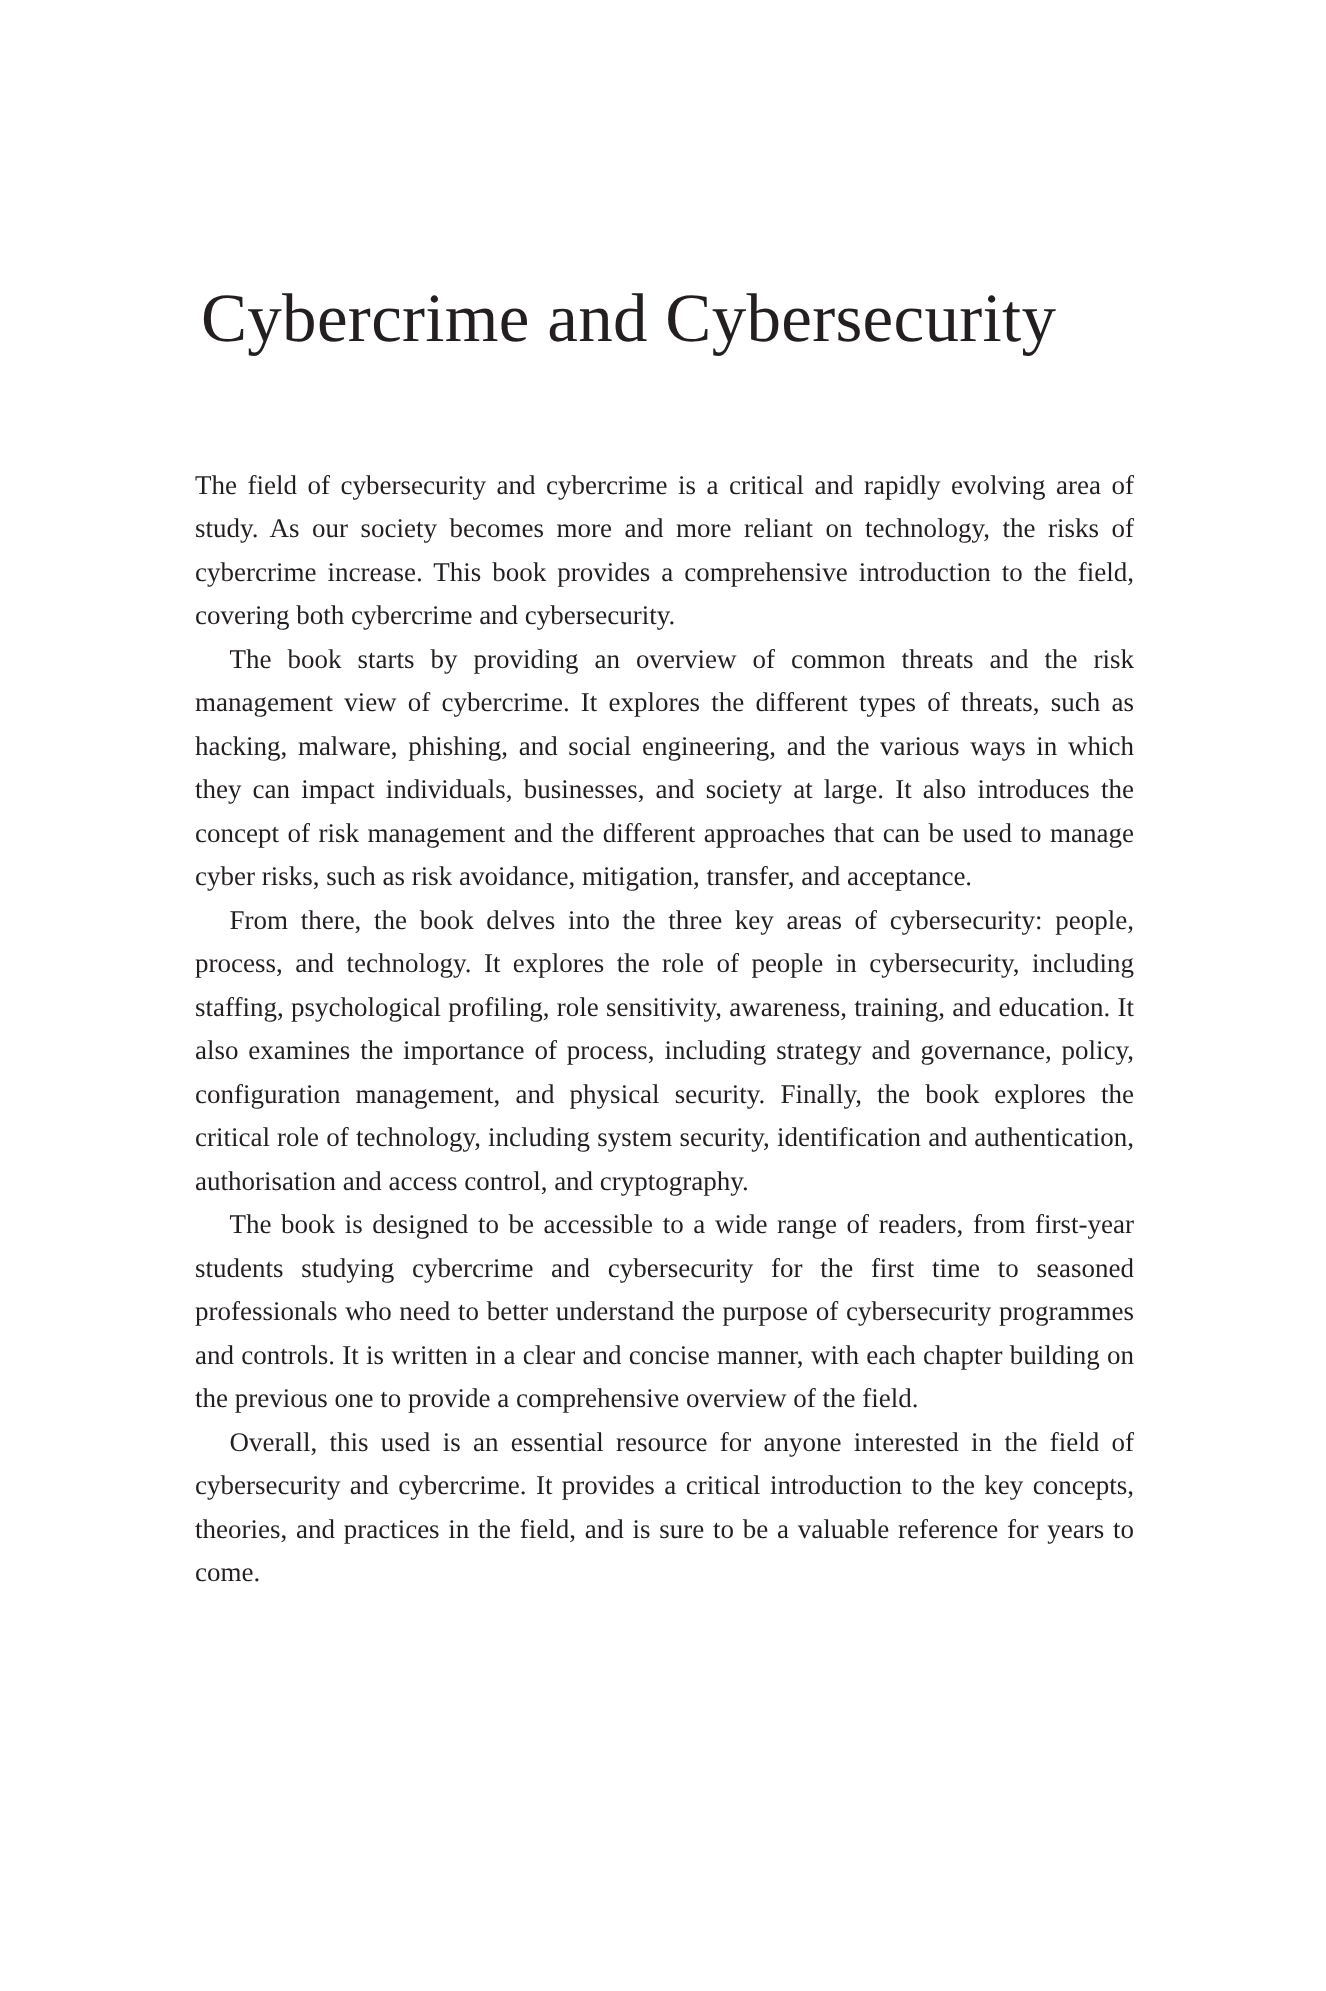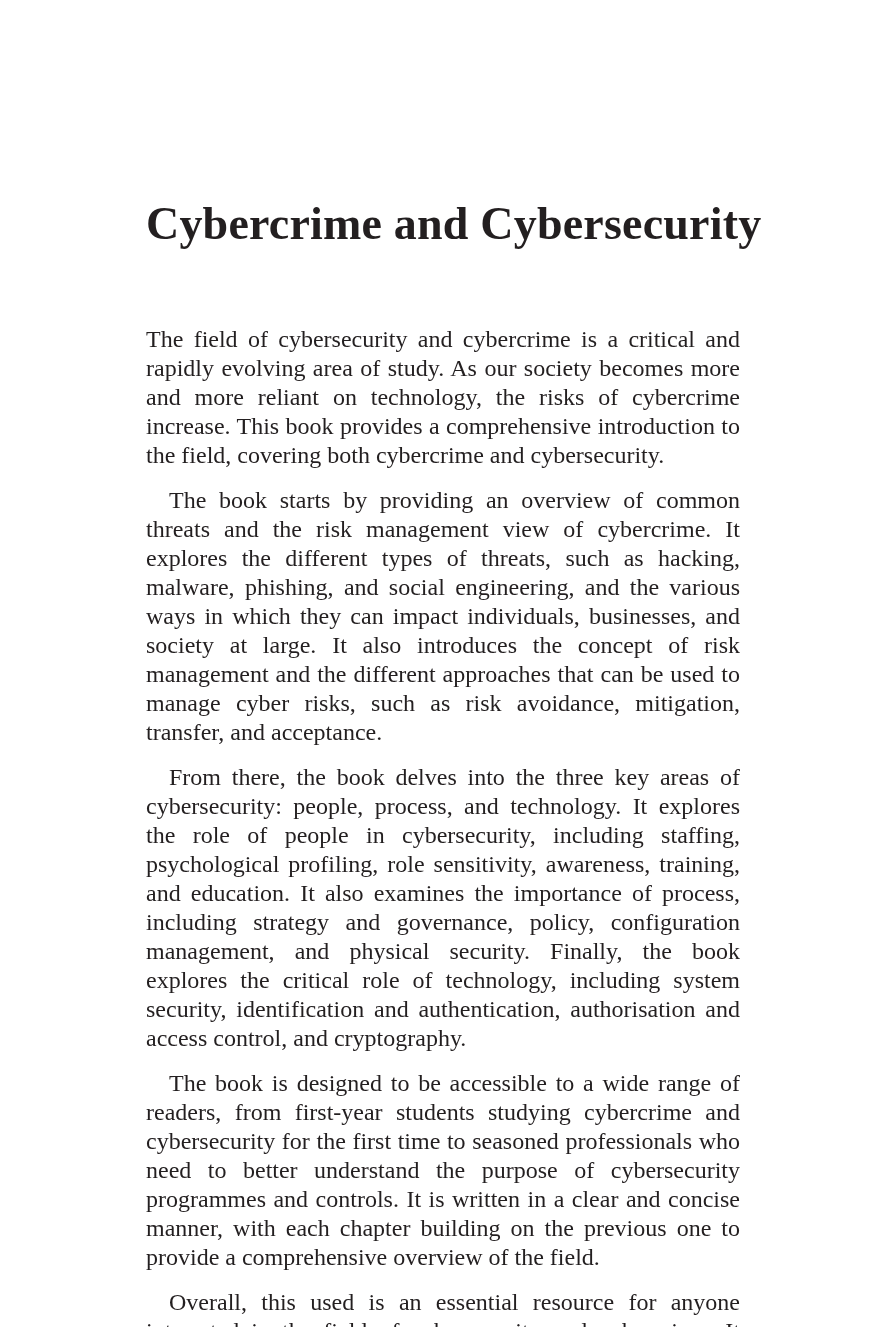--- a/index.html
+++ b/index.html
@@ -18,36 +18,36 @@
     .page {
       position: absolute;
       left: 130px;
       top: 0;
       width: 626px;
     }
     .title {
       position: absolute;
       left: 0;
       top: 178px;
-      margin: 16px;
-      font-weight: bold;
+      margin: 4px;
+      font-weight: normal;
       font-size: 46px;
       line-height: 60px;
       letter-spacing: 0.2px;
       white-space: nowrap;
     }
     .body-text {
       position: absolute;
       left: 0;
       top: 309px;
       width: 626px;
     }
     .para {
-      margin: 16px;
-      font-size: 24px;
+      margin: 0;
+      font-size: 18px;
       line-height: 29px;
       text-align: justify;
       text-align-last: left;
       hyphens: none;
     }
     .para.indent {
       text-indent: 23px;
     }
   </style>
 </head>

